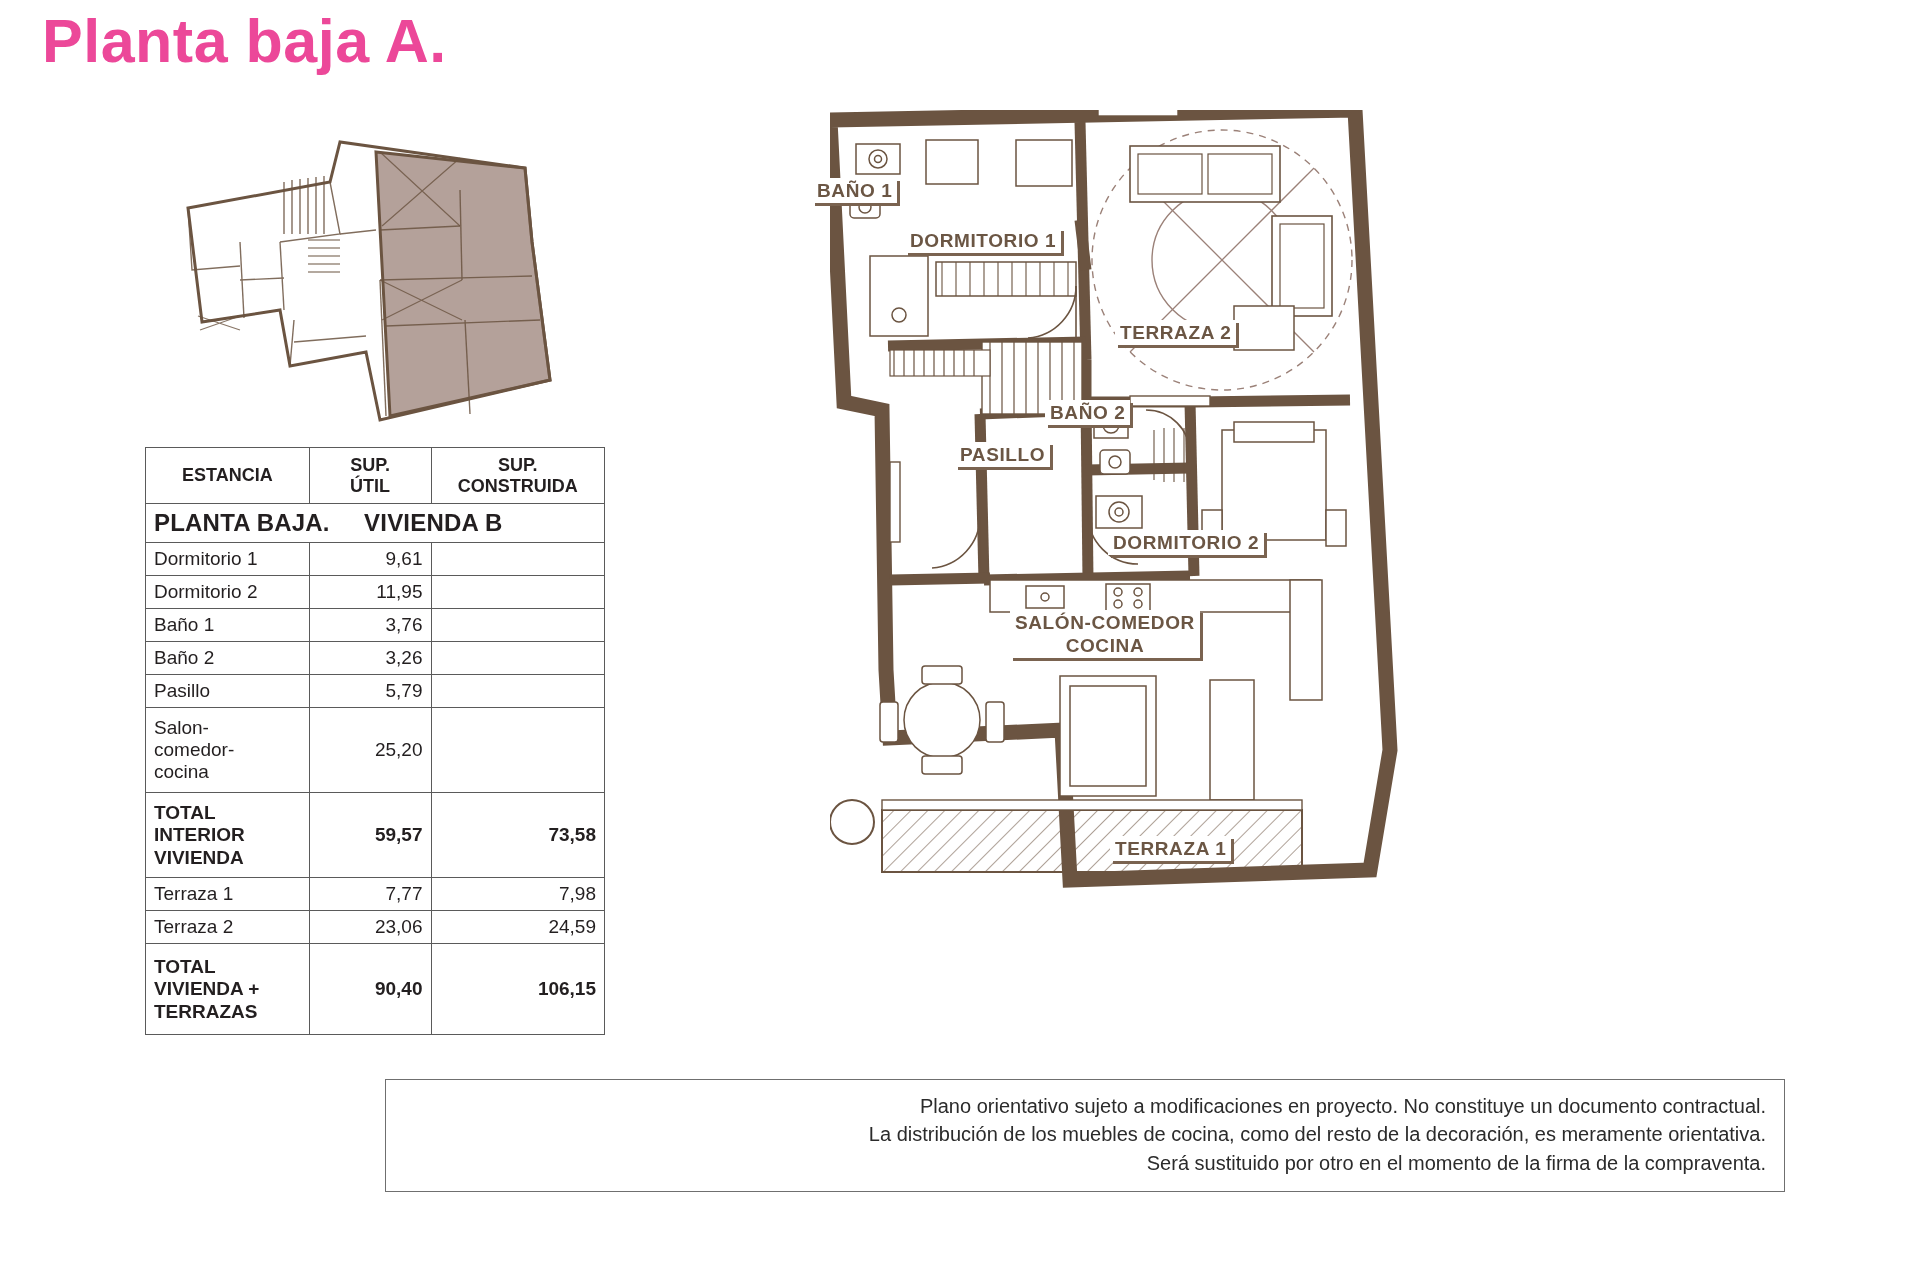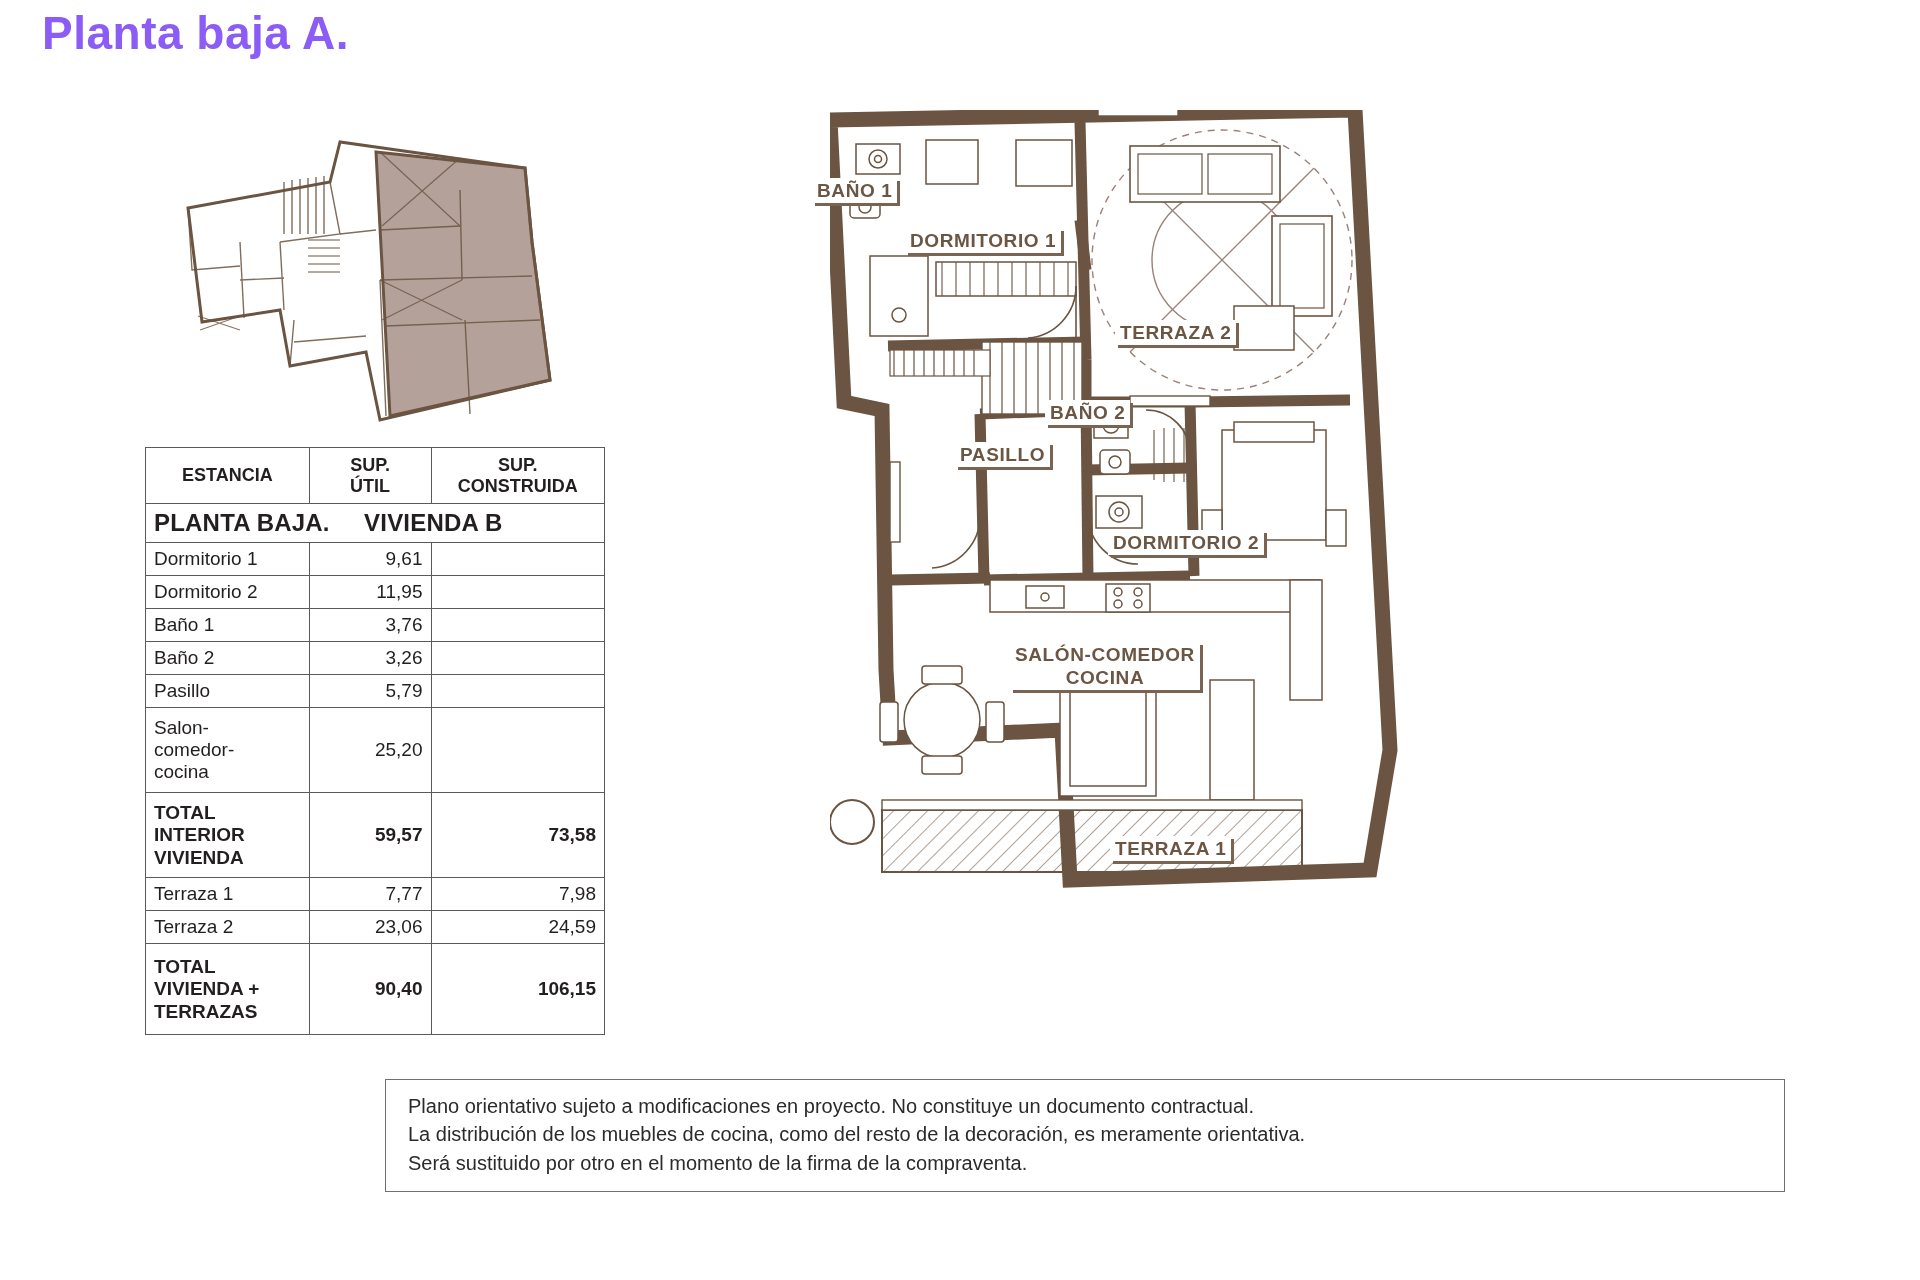--- a/index.html
+++ b/index.html
@@ -15,24 +15,24 @@
     font-family: "Liberation Sans", sans-serif;
     color: #231f20;
     overflow: hidden;
   }
 
   
   #page-title {
     position: absolute;
     left: 42px;
     top: 6px;
-    font-size: 46px;
+    font-size: 61px;
     font-weight: 700;
     letter-spacing: 0.5px;
-    color: #8b5cf6;
+    color: #ec4899;
   }
 
   
   #key-plan {
     position: absolute;
     left: 180px;
     top: 130px;
     width: 400px;
     height: 300px;
   }
@@ -104,21 +104,21 @@
     left: 385px;
     top: 1079px;
     width: 1400px;
     border: 1px solid #6f6f6f;
     padding: 12px 18px 14px 22px;
     font-size: 20px;
     line-height: 1.42;
     color: #2b2b2b;
     box-sizing: border-box;
   }
-  #disclaimer div { white-space: nowrap; }
+  #disclaimer div { white-space: nowrap; text-align: right; }
 </style>
 </head>
 <body>
 
 <div id="page-title">Planta baja A.</div>
 
 <div id="key-plan">
   <svg width="400" height="300" viewBox="0 0 400 300" xmlns="http://www.w3.org/2000/svg">
     <g>
 
@@ -395,21 +395,21 @@
     </g>
   </svg>
 
   
   <div class="room-label" style="left:-18px; top:68px;">BAÑO 1</div>
   <div class="room-label" style="left:75px;  top:118px;">DORMITORIO 1</div>
   <div class="room-label" style="left:285px; top:210px;">TERRAZA 2</div>
   <div class="room-label" style="left:215px; top:290px;">BAÑO 2</div>
   <div class="room-label" style="left:125px; top:332px;">PASILLO</div>
   <div class="room-label" style="left:278px; top:420px;">DORMITORIO 2</div>
-  <div class="room-label" style="left:180px; top:532px;">
+  <div class="room-label" style="left:180px; top:500px;">
     <span>SALÓN-COMEDOR</span><br>
     <span>COCINA</span>
   </div>
   <div class="room-label" style="left:280px; top:726px;">TERRAZA 1</div>
 </div>
 
 <div id="disclaimer">
   <div>Plano orientativo sujeto a modificaciones en proyecto. No constituye un documento contractual.</div>
   <div>La distribución de los muebles de cocina, como del resto de la decoración, es meramente orientativa.</div>
   <div>Será sustituido por otro en el momento de la firma de la compraventa.</div>

